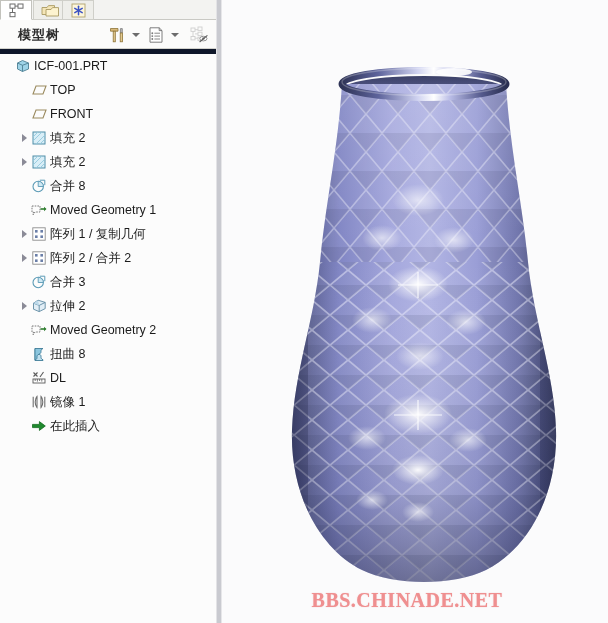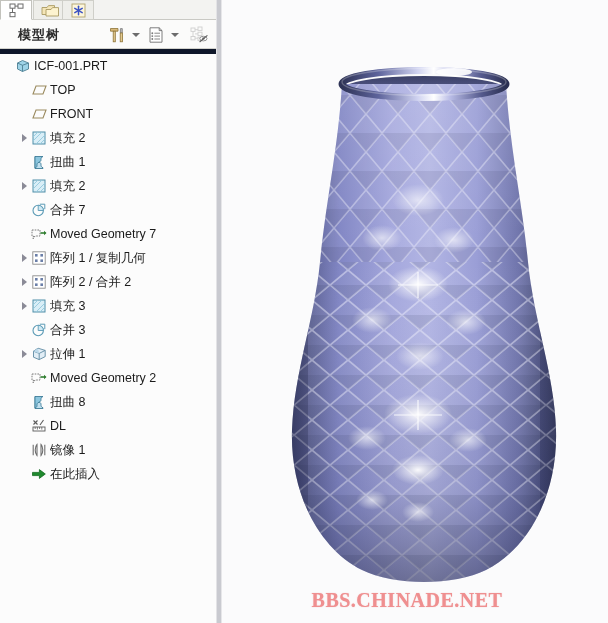--- a/index.html
+++ b/index.html
@@ -282,29 +282,20 @@
                 <path d="M1 6 L6 1"></path>
                 <path d="M1 10 L10 1"></path>
                 <path d="M4 13 L13 4"></path>
                 <path d="M8 13 L13 8"></path>
               </g>
             </svg>
           </span>
           <span class="rlabel">填充 2</span>
         </div>
         <div class="row lvl1">
-          <span class="ricon">
-            <svg width="14" height="15" viewBox="0 0 14 15">
-              <path d="M3 1.5 C 7 3, 3 5.5, 7 7 C 11 8.5, 7 11, 11 12.8 L 11 13.5 L 3 13.5 Z" fill="#bfe0ef" stroke="#3f7d98" stroke-width="0.9"></path>
-              <path d="M3 1.5 L11 1.5 C 7 3.2, 11 5.6, 7 7.2 C 3 8.8, 7 11.2, 3 13.2 Z" fill="#8cc6de" stroke="#3f7d98" stroke-width="0.9"></path>
-            </svg>
-          </span>
-          <span class="rlabel">扭曲 1</span>
-        </div>
-        <div class="row lvl1">
           <span class="twisty">
             <i></i>
           </span>
           <span class="ricon">
             <svg width="14" height="14" viewBox="0 0 14 14">
               <rect x="1" y="1" width="12" height="12" fill="#d9eef7" stroke="#4f8ea8" stroke-width="1"></rect>
               <g stroke="#93c8dd" stroke-width="0.9">
                 <path d="M1 6 L6 1"></path>
                 <path d="M1 10 L10 1"></path>
                 <path d="M4 13 L13 4"></path>
@@ -315,31 +306,31 @@
           <span class="rlabel">填充 2</span>
         </div>
         <div class="row lvl1">
           <span class="ricon">
             <svg width="14" height="14" viewBox="0 0 14 14">
               <circle cx="6.2" cy="7.5" r="5.2" fill="none" stroke="#5a9ab5" stroke-width="1.1"></circle>
               <path d="M6.2 7.5 L6.2 2.3 A5.2 5.2 0 0 1 11.4 7.5 Z" fill="#cfe9f4" stroke="#5a9ab5" stroke-width="0.9"></path>
               <path d="M7.8 1.2 L12.8 1.2 L12.8 6.2" fill="none" stroke="#5a9ab5" stroke-width="1"></path>
             </svg>
           </span>
-          <span class="rlabel">合并 7</span>
+          <span class="rlabel">合并 8</span>
         </div>
         <div class="row lvl1">
           <span class="ricon">
             <svg width="16" height="13" viewBox="0 0 16 13">
               <path d="M1 2 L9 2 L9 8 L4 8 L2 11 L2.4 8 L1 8 Z" fill="none" stroke="#7a7a7a" stroke-width="1" stroke-dasharray="1.6 1.1"></path>
               <path d="M9.5 5 L14.5 5" stroke="#2f7d2f" stroke-width="1.6"></path>
               <path d="M13 2.8 L15.5 5 L13 7.2 Z" fill="#2f7d2f"></path>
             </svg>
           </span>
-          <span class="rlabel">Moved Geometry 7</span>
+          <span class="rlabel">Moved Geometry 1</span>
         </div>
         <div class="row lvl1">
           <span class="twisty">
             <i></i>
           </span>
           <span class="ricon">
             <svg width="14" height="14" viewBox="0 0 14 14">
               <rect x="0.8" y="0.8" width="12.4" height="12.4" fill="#ffffff" stroke="#8d8d8d" stroke-width="0.9"></rect>
               <g fill="#6b7fa8">
                 <rect x="3" y="3" width="2.6" height="2.6"></rect>
@@ -362,58 +353,41 @@
                 <rect x="3" y="3" width="2.6" height="2.6"></rect>
                 <rect x="8.4" y="3" width="2.6" height="2.6"></rect>
                 <rect x="3" y="8.4" width="2.6" height="2.6"></rect>
                 <rect x="8.4" y="8.4" width="2.6" height="2.6"></rect>
               </g>
             </svg>
           </span>
           <span class="rlabel">阵列 2 / 合并 2</span>
         </div>
         <div class="row lvl1">
-          <span class="twisty">
-            <i></i>
-          </span>
-          <span class="ricon">
-            <svg width="14" height="14" viewBox="0 0 14 14">
-              <rect x="1" y="1" width="12" height="12" fill="#d9eef7" stroke="#4f8ea8" stroke-width="1"></rect>
-              <g stroke="#93c8dd" stroke-width="0.9">
-                <path d="M1 6 L6 1"></path>
-                <path d="M1 10 L10 1"></path>
-                <path d="M4 13 L13 4"></path>
-                <path d="M8 13 L13 8"></path>
-              </g>
-            </svg>
-          </span>
-          <span class="rlabel">填充 3</span>
-        </div>
-        <div class="row lvl1">
           <span class="ricon">
             <svg width="14" height="14" viewBox="0 0 14 14">
               <circle cx="6.2" cy="7.5" r="5.2" fill="none" stroke="#5a9ab5" stroke-width="1.1"></circle>
               <path d="M6.2 7.5 L6.2 2.3 A5.2 5.2 0 0 1 11.4 7.5 Z" fill="#cfe9f4" stroke="#5a9ab5" stroke-width="0.9"></path>
               <path d="M7.8 1.2 L12.8 1.2 L12.8 6.2" fill="none" stroke="#5a9ab5" stroke-width="1"></path>
             </svg>
           </span>
           <span class="rlabel">合并 3</span>
         </div>
         <div class="row lvl1">
           <span class="twisty">
             <i></i>
           </span>
           <span class="ricon">
             <svg width="15" height="14" viewBox="0 0 15 14">
               <path d="M1.5 4.2 L6 1.2 L13.2 3.4 L13.2 9.6 L7.2 12.6 L1.5 10.2 Z" fill="#e2eef6" stroke="#5f8aa3" stroke-width="0.9"></path>
               <path d="M1.5 4.2 L7.2 6.4 L13.2 3.4 M7.2 6.4 L7.2 12.6" fill="none" stroke="#5f8aa3" stroke-width="0.9"></path>
               <path d="M1.5 4.2 L6 1.2 L7.2 6.4 Z" fill="#bcd9ea"></path>
             </svg>
           </span>
-          <span class="rlabel">拉伸 1</span>
+          <span class="rlabel">拉伸 2</span>
         </div>
         <div class="row lvl1">
           <span class="ricon">
             <svg width="16" height="13" viewBox="0 0 16 13">
               <path d="M1 2 L9 2 L9 8 L4 8 L2 11 L2.4 8 L1 8 Z" fill="none" stroke="#7a7a7a" stroke-width="1" stroke-dasharray="1.6 1.1"></path>
               <path d="M9.5 5 L14.5 5" stroke="#2f7d2f" stroke-width="1.6"></path>
               <path d="M13 2.8 L15.5 5 L13 7.2 Z" fill="#2f7d2f"></path>
             </svg>
           </span>
           <span class="rlabel">Moved Geometry 2</span>

